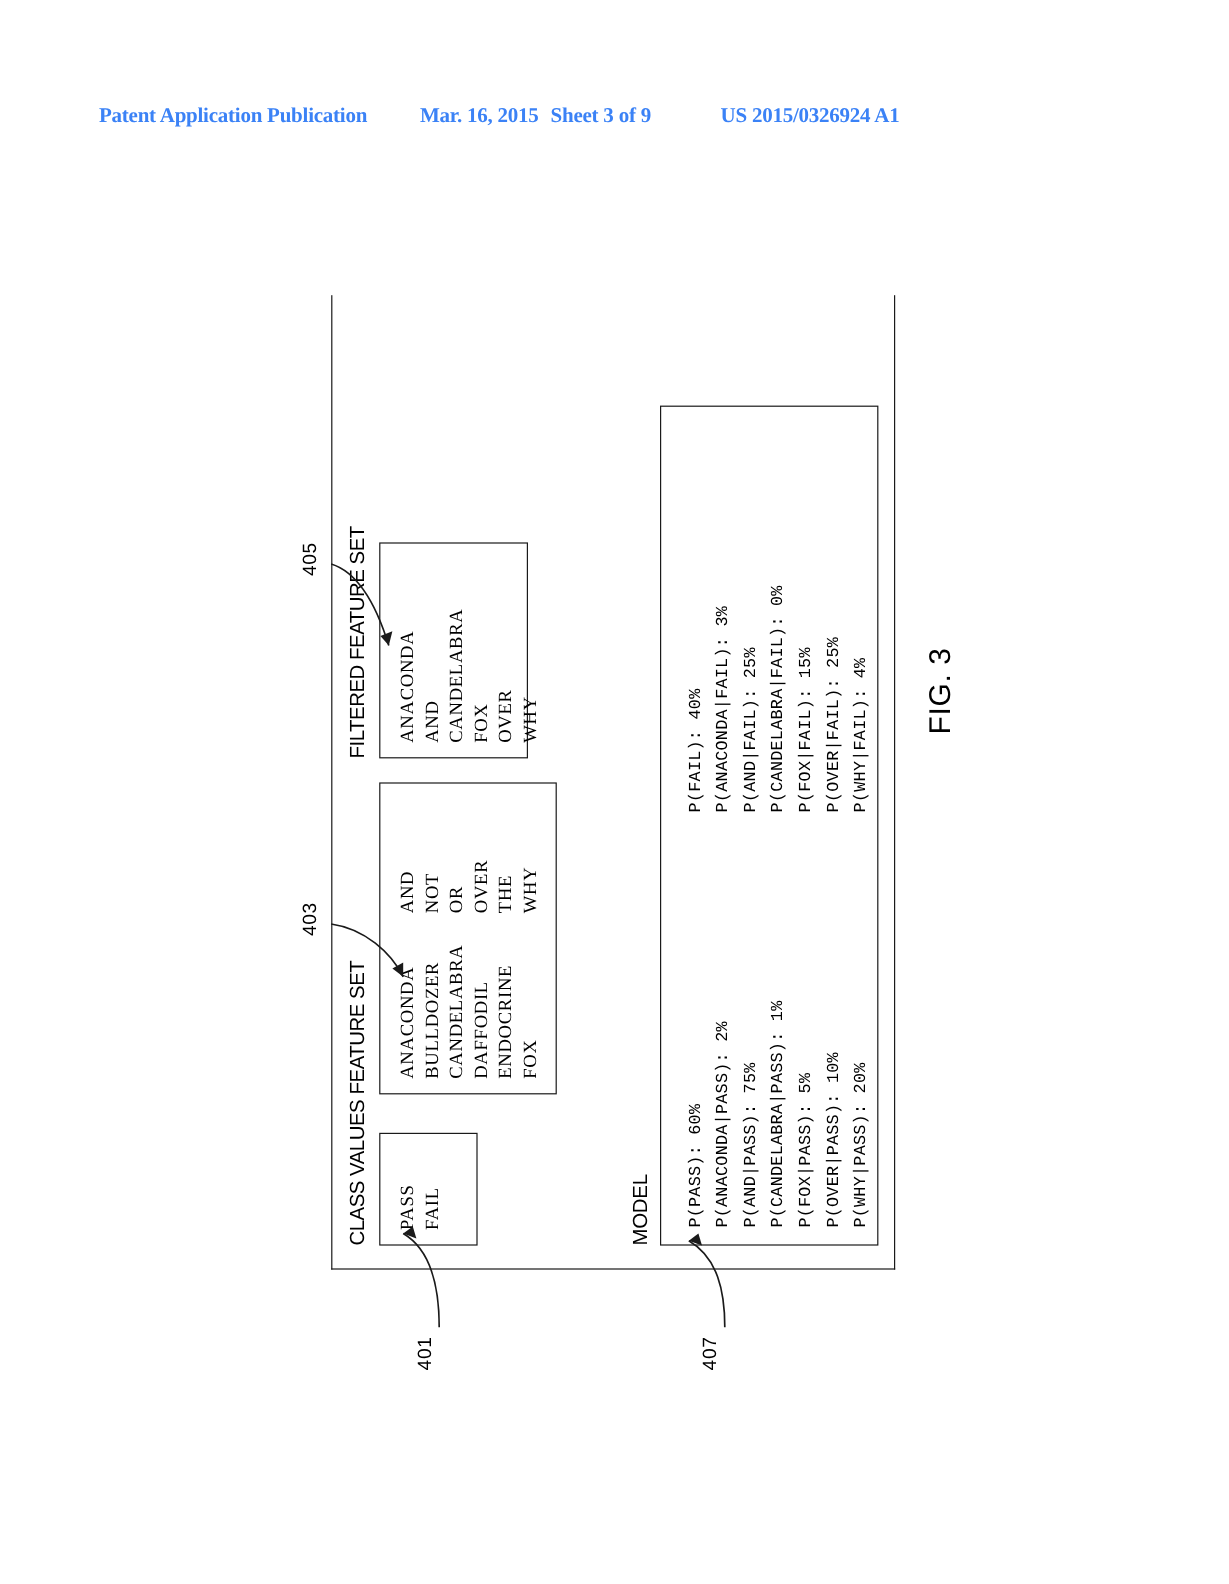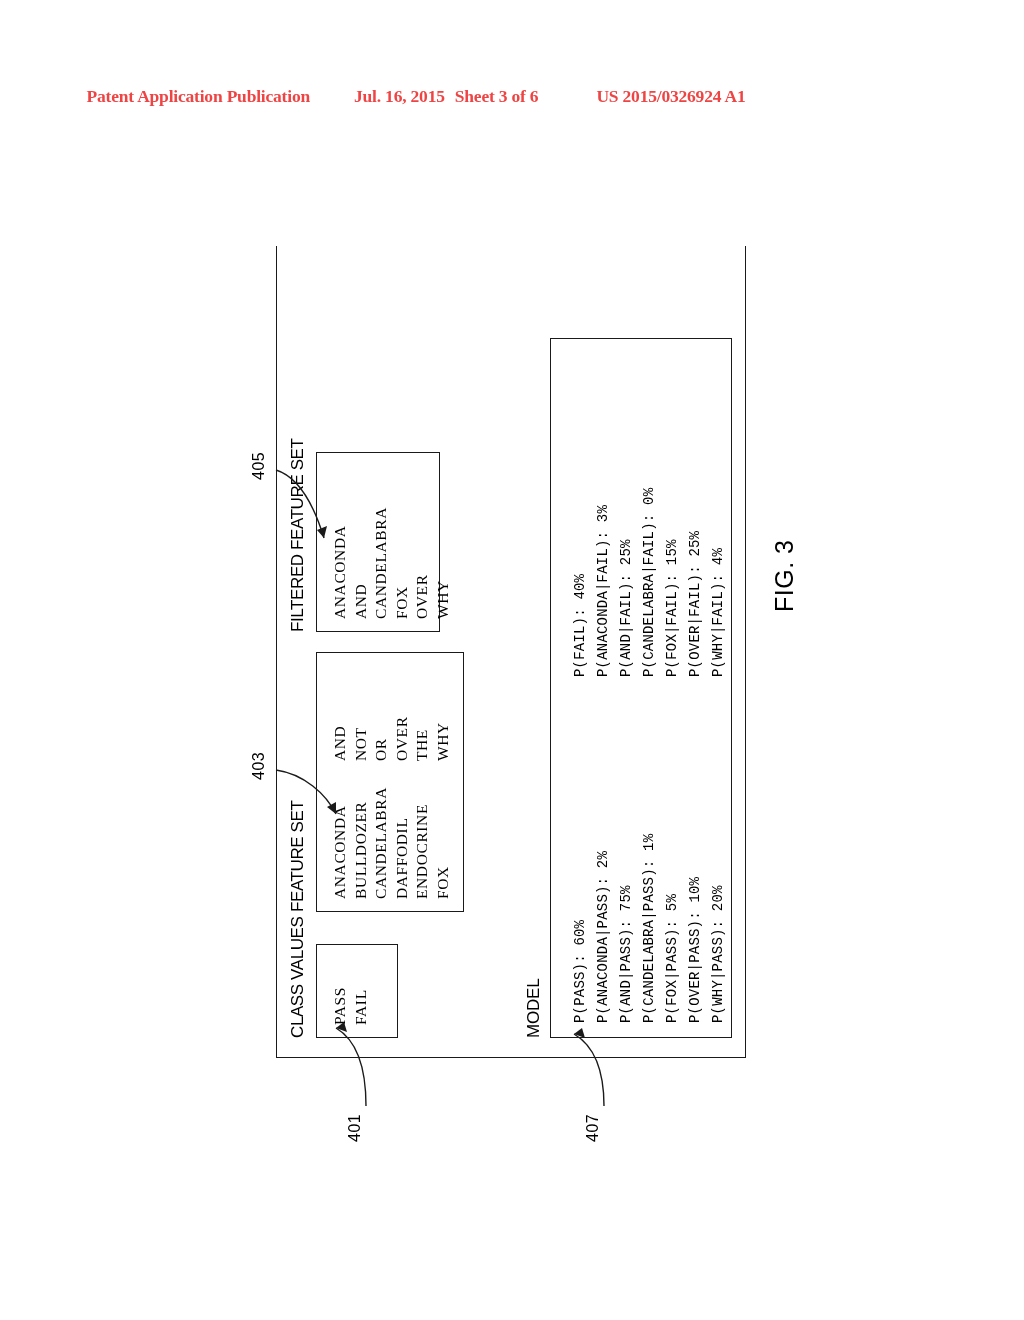--- a/index.html
+++ b/index.html
@@ -7,21 +7,21 @@
     width:1024px;height:1320px;background:#ffffff;
     font-family:"Liberation Serif", serif;
     position:relative;overflow:hidden;
   }
 
   
   .pub-header{
     position:absolute;top:86px;left:0;width:832px;
     display:flex;justify-content:center;align-items:baseline;
     font-family:"Liberation Serif", serif;
-    font-weight:bold;font-size:17.5px;color:#ef4444;
+    font-weight:bold;font-size:17.5px;color:#3b82f6;
     letter-spacing:-0.2px;
   }
   .pub-header .seg{white-space:nowrap;}
   .gap-a{width:44px;}
   .gap-b{width:10px;}
   .gap-c{width:58px;}
 
   
   
   
@@ -119,23 +119,23 @@
     font-size:25px;font-weight:400;letter-spacing:0.5px;
     color:#000;
   }
 </style>
 </head>
 <body>
 
 <div class="pub-header">
   <span class="seg">Patent Application Publication</span>
   <span class="gap-a"></span>
-  <span class="seg">Jul. 16, 2015</span>
+  <span class="seg">Mar. 16, 2015</span>
   <span class="gap-b"></span>
-  <span class="seg">Sheet 3 of 6</span>
+  <span class="seg">Sheet 3 of 9</span>
   <span class="gap-c"></span>
   <span class="seg">US 2015/0326924 A1</span>
 </div>
 
 <div class="stage">
   <div class="sheet">
 
     <div class="frame"></div>
 
     <div class="caption cap-class">CLASS VALUES</div>

